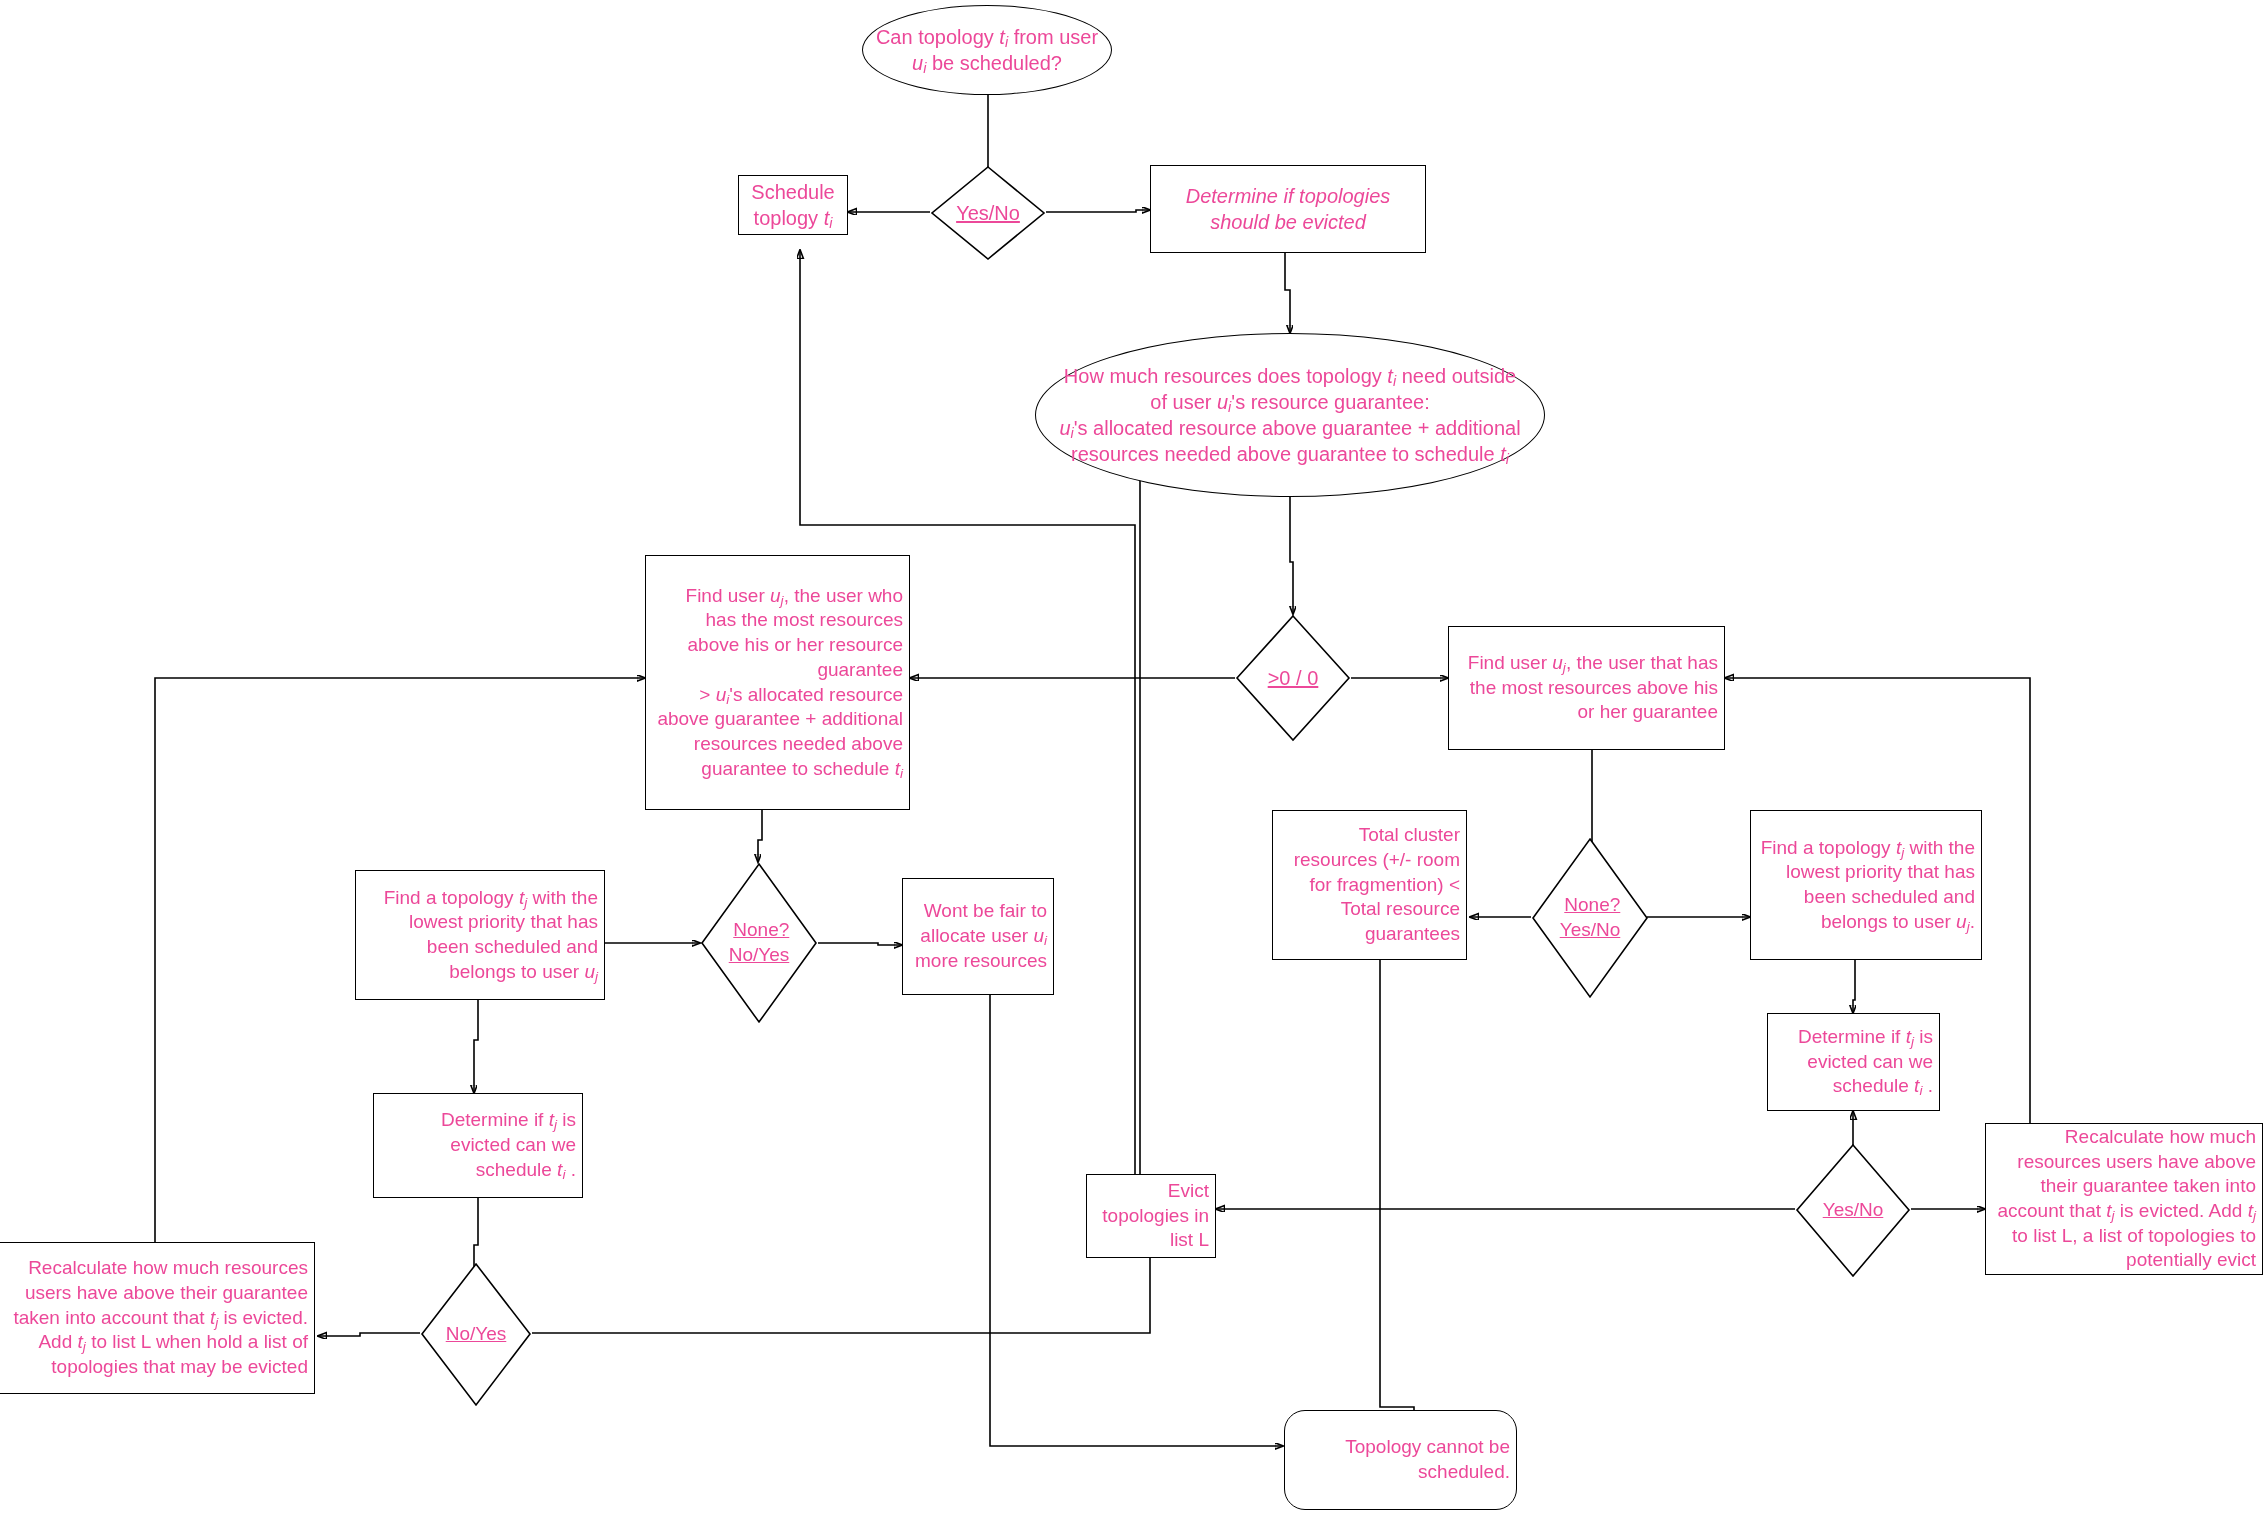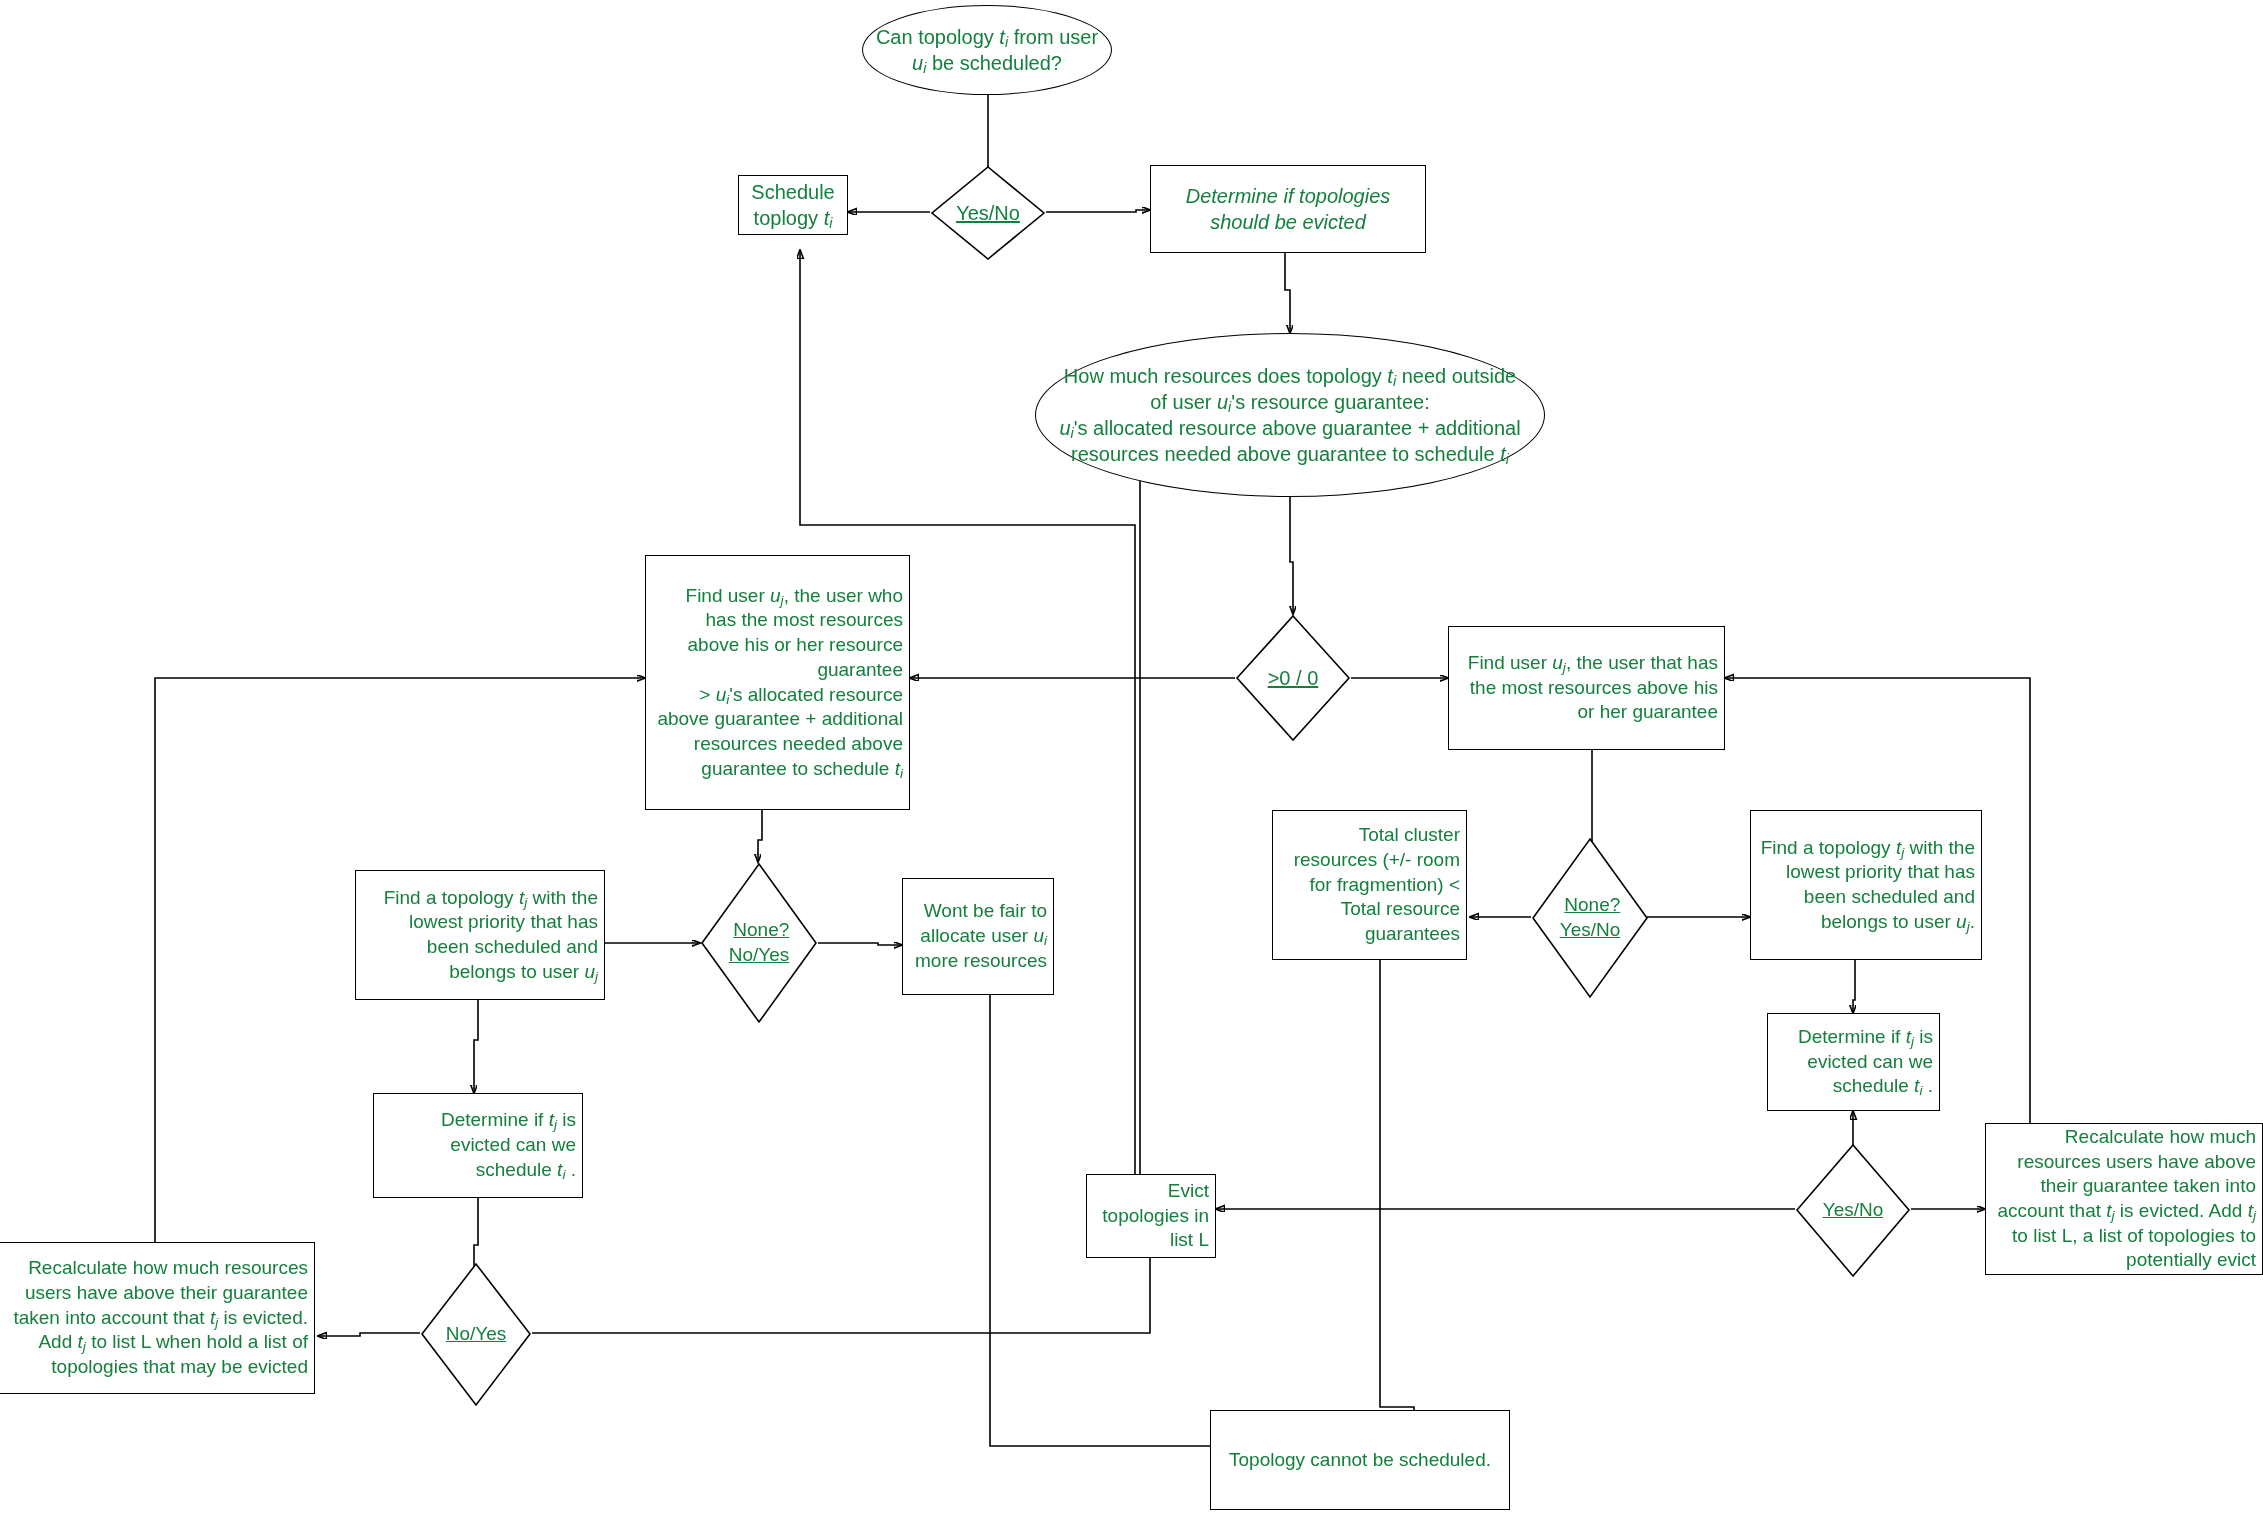--- a/index.html
+++ b/index.html
@@ -26,21 +26,21 @@
     stroke: #000000;
     stroke-width: 1.6;
   }
   .node {
     position: absolute;
     box-sizing: border-box;
     display: flex;
     align-items: center;
     justify-content: center;
     text-align: center;
-    color: #15803d;
+    color: #ec4899;
     font-family: "Liberation Sans", sans-serif;
     line-height: 1.30;
   }
   .node .txt { padding: 2px 6px; white-space: pre-line; }
   .rect {
     border: 1.6px solid #000000;
     background: #ffffff;
   }
   .ellipse {
     border: 1.6px solid #000000;
@@ -233,17 +233,17 @@
   </div>
 
   <div class="node rect f19" style="left:1985px; top:1123px; width:278px; height:152px;">
     <span class="txt">Recalculate how much resources users have above their guarantee taken into account that <i class="v">t</i><sub>j</sub> is evicted. Add <i class="v">t</i><sub>j</sub> to list L, a list of topologies to potentially evict</span>
   </div>
 
   <div class="node rect f19" style="left:1086px; top:1174px; width:130px; height:84px;">
     <span class="txt">Evict topologies in list L</span>
   </div>
 
-  <div class="node rect f19" style="left:1210px; top:1410px; width:300px; height:100px;">
+  <div class="node rect f19" style="left:1284px; top:1410px; width:233px; height:100px;border-radius:21px;">
     <span class="txt">Topology cannot be scheduled.</span>
   </div>
 
 </div>
 
 </body></html>

